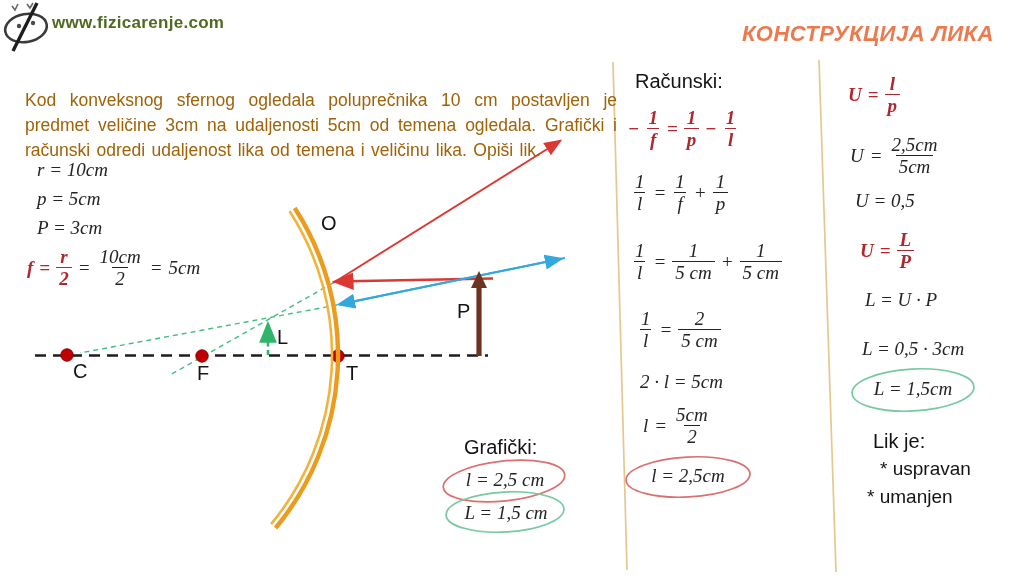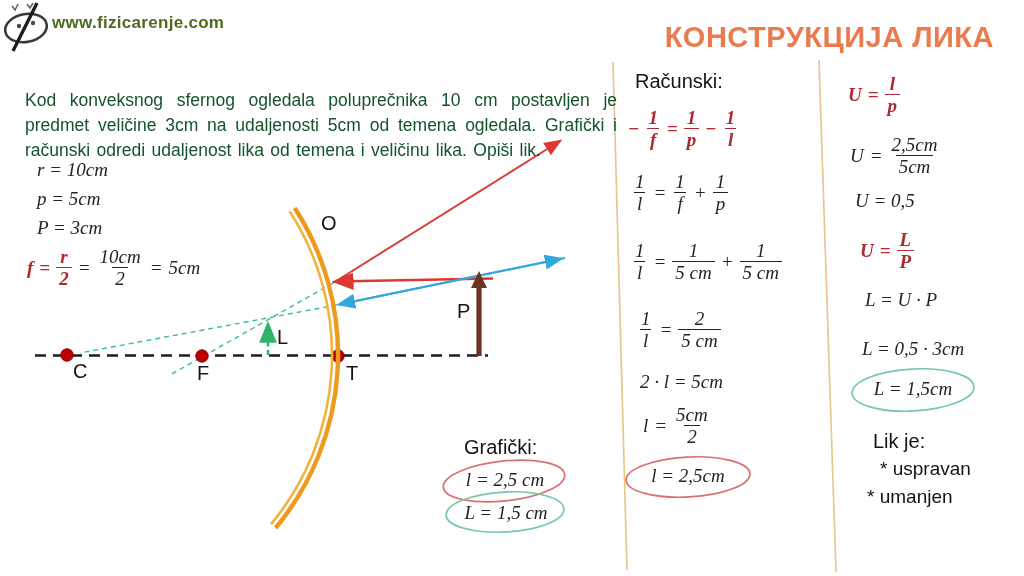--- a/index.html
+++ b/index.html
@@ -3,22 +3,22 @@
 <meta charset="utf-8">
 <style>
   html,body{margin:0;padding:0;}
   body{
     width:1024px;height:576px;position:relative;background:#ffffff;
     font-family:"Liberation Sans",sans-serif;overflow:hidden;color:#161616;
   }
   .abs{position:absolute;}
   .ovl{position:absolute;z-index:2;}
   .site{font-size:17px;font-weight:bold;color:#4E6A1E;letter-spacing:.3px;}
-  .title{font-size:29px;font-weight:bold;color:#EB7A4E;letter-spacing:.5px;white-space:nowrap;}
-  .problem{width:592px;font-size:17.5px;line-height:25px;color:#14532d;text-align:justify;word-spacing:1.5px;}
+  .title{font-size:22px;font-weight:bold;color:#EB7A4E;letter-spacing:.5px;white-space:nowrap;font-style:italic;}
+  .problem{width:592px;font-size:17.5px;line-height:25px;color:#a16207;text-align:justify;word-spacing:1.5px;}
   .math{font-family:"Liberation Serif",serif;font-style:italic;color:#242424;font-size:19px;white-space:nowrap;}
   .eq{display:flex;align-items:center;gap:6px;}
   .redm{color:#AF282F;font-weight:bold;}
   .frac{display:inline-flex;flex-direction:column;align-items:center;line-height:1.12;}
   .frac .num{padding:0 3px;}
   .frac .den{border-top:1.5px solid currentColor;padding:0 3px;}
   .lbl{font-size:20px;color:#141414;}
   .heading{font-size:20px;color:#141414;}
   .ctr{text-align:center;}
   .bullets{font-size:19px;color:#141414;line-height:27.5px;white-space:nowrap;}

